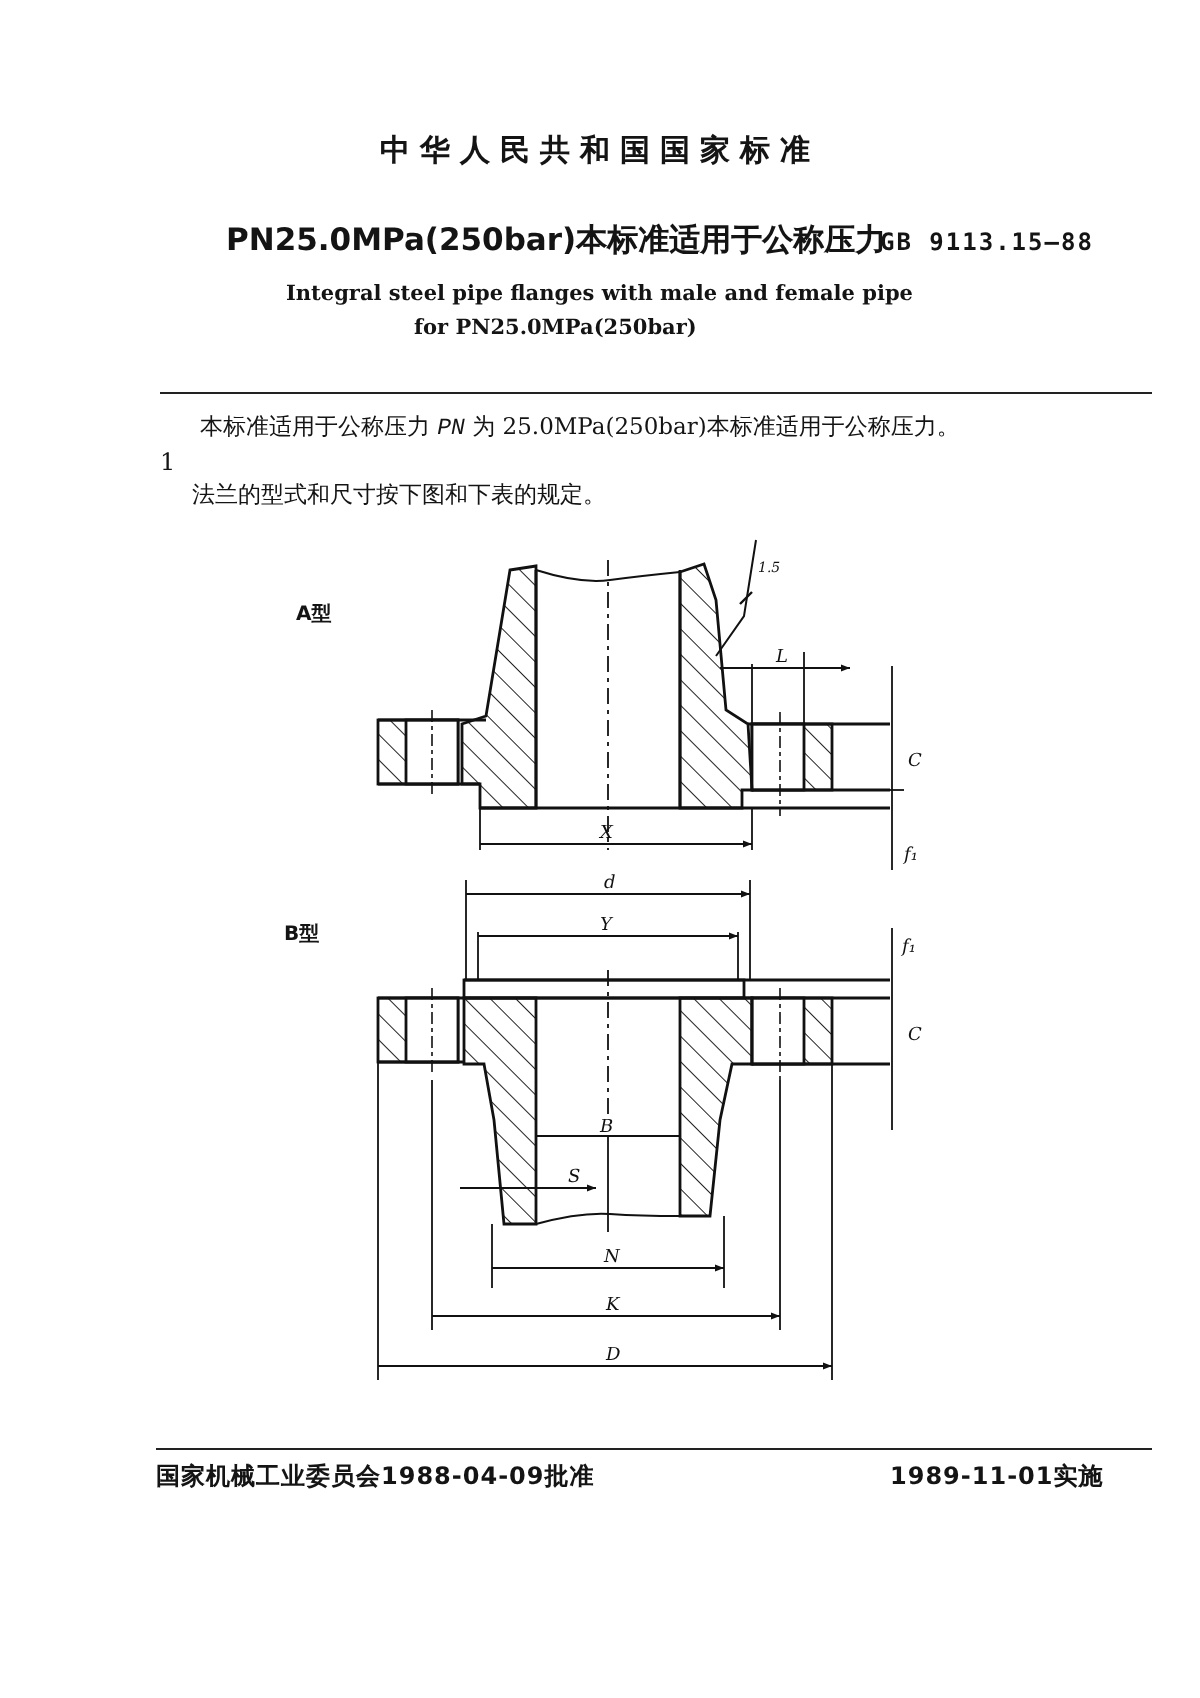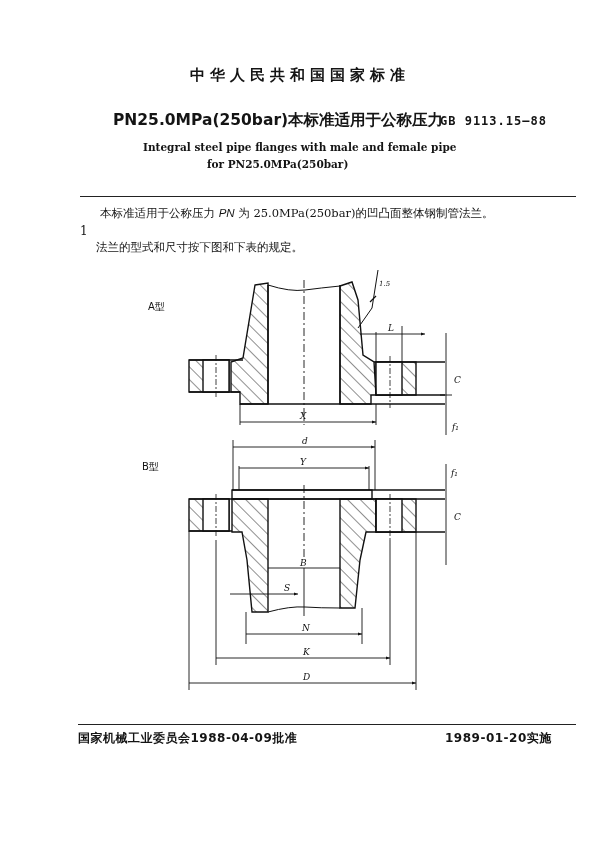--- a/index.html
+++ b/index.html
@@ -6,40 +6,40 @@
   body { width:600px; height:849px; position:relative; overflow:hidden; color:#141414;
          font-family:"DejaVu Sans", sans-serif; }
   .abs { position:absolute; }
   .std-header { top:66px; left:0; width:600px; text-align:center; font-size:15px; font-weight:bold; letter-spacing:5px; }
   .title-cn { top:110px; left:113px; font-size:15.5px; font-weight:bold; white-space:nowrap; letter-spacing:0px; }
   .std-code { top:114px; left:440px; font-size:12px; font-weight:bold; white-space:nowrap; letter-spacing:1px; font-family:"DejaVu Sans Mono", monospace; }
   .title-en1 { top:141px; left:143px; font-size:10.5px; font-weight:bold; white-space:nowrap; font-family:"DejaVu Serif", serif; }
   .title-en2 { top:158px; left:207px; font-size:10.5px; font-weight:bold; white-space:nowrap; font-family:"DejaVu Serif", serif; }
   .rule-top { top:196px; left:80px; width:496px; height:0; border-top:1.6px solid #222; }
   .para1 { top:206px; left:100px; font-size:11.5px; white-space:nowrap; font-family:"DejaVu Serif", serif; }
-  .para1 i { font-family:Liberation Sans, sans-serif; }
+  .para1 i { font-family:Liberation Mono, monospace; }
   .clause-num { top:224px; left:80px; font-size:12px; font-family:"DejaVu Serif", serif; }
   .clause-text { top:240px; left:96px; font-size:11.5px; white-space:nowrap; font-family:"DejaVu Serif", serif; }
-  .type-label { font-size:10px; font-weight:normal; }
+  .type-label { font-size:10px; font-weight:bold; }
   .rule-bottom { top:724px; left:78px; width:498px; height:0; border-top:1.6px solid #222; }
   .footer-left { top:730px; left:78px; font-size:12px; font-weight:bold; white-space:nowrap; letter-spacing:0.5px;text-align:right; }
   .footer-right { top:730px; left:445px; font-size:12px; font-weight:bold; white-space:nowrap; letter-spacing:0.5px; }
   svg text { font-family:"DejaVu Serif", serif; font-style:italic; font-size:9px; fill:#111; }
 </style>
 </head>
 <body>
 
 <div class="abs std-header">中华人民共和国国家标准</div>
 <div class="abs title-cn">PN25.0MPa(250bar)本标准适用于公称压力</div>
 <div class="abs std-code">GB 9113.15—88</div>
 <div class="abs title-en1">Integral steel pipe flanges with male and female pipe</div>
 <div class="abs title-en2">for PN25.0MPa(250bar)</div>
 <div class="abs rule-top"></div>
 
-<div class="abs para1"><span>本标准适用于公称压力 </span><i>PN</i><span> 为 25.0MPa(250bar)的凹凸面整体钢制管法兰。</span></div>
+<div class="abs para1"><span>本标准适用于公称压力 </span><i>PN</i><span> 为 25.0MPa(250bar)本标准适用于公称压力。</span></div>
 <div class="abs clause-num">1</div>
 <div class="abs clause-text">法兰的型式和尺寸按下图和下表的规定。</div>
 
 <div class="abs type-label" style="top:300px;left:148px;">A型</div>
 <div class="abs type-label" style="top:460px;left:142px;text-align:right;">B型</div>
 
 <svg class="abs" style="top:0;left:0;" width="600" height="849">
   <defs>
     <pattern id="hatch" patternUnits="userSpaceOnUse" width="9" height="9" patternTransform="rotate(45)">
       <line x1="0" y1="0" x2="0" y2="9" stroke="#222" stroke-width="1"></line>
@@ -158,13 +158,13 @@
   <text x="454" y="520">C</text>
   <text x="300" y="566">B</text>
   <text x="284" y="591">S</text>
   <text x="302" y="631">N</text>
   <text x="303" y="655">K</text>
   <text x="303" y="680">D</text>
 </svg>
 
 <div class="abs rule-bottom"></div>
 <div class="abs footer-left">国家机械工业委员会1988-04-09批准</div>
-<div class="abs footer-right">1989-01-20实施</div>
+<div class="abs footer-right">1989-11-01实施</div>
 
 </body></html>

